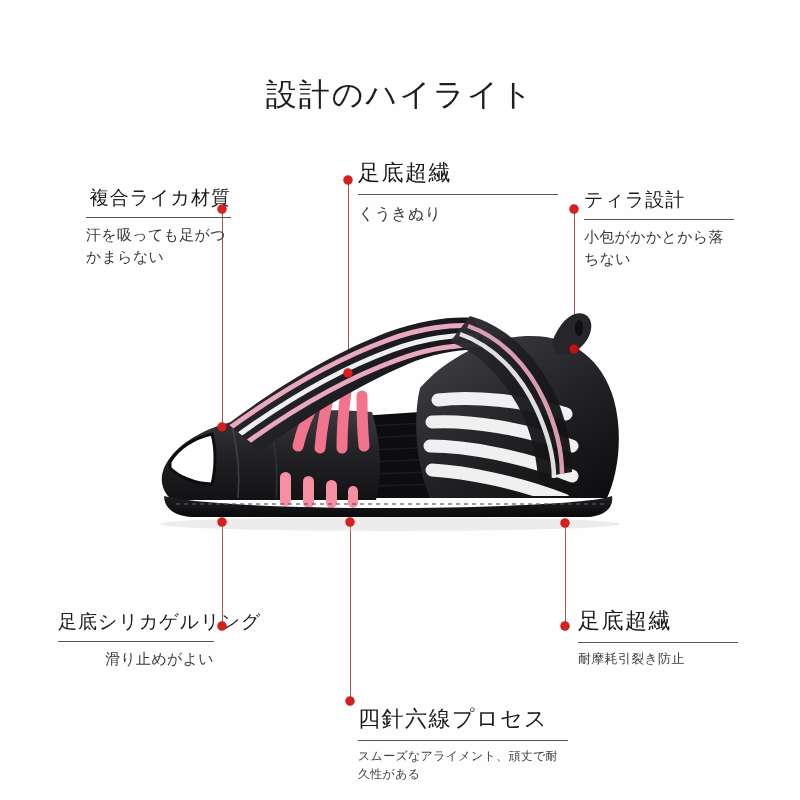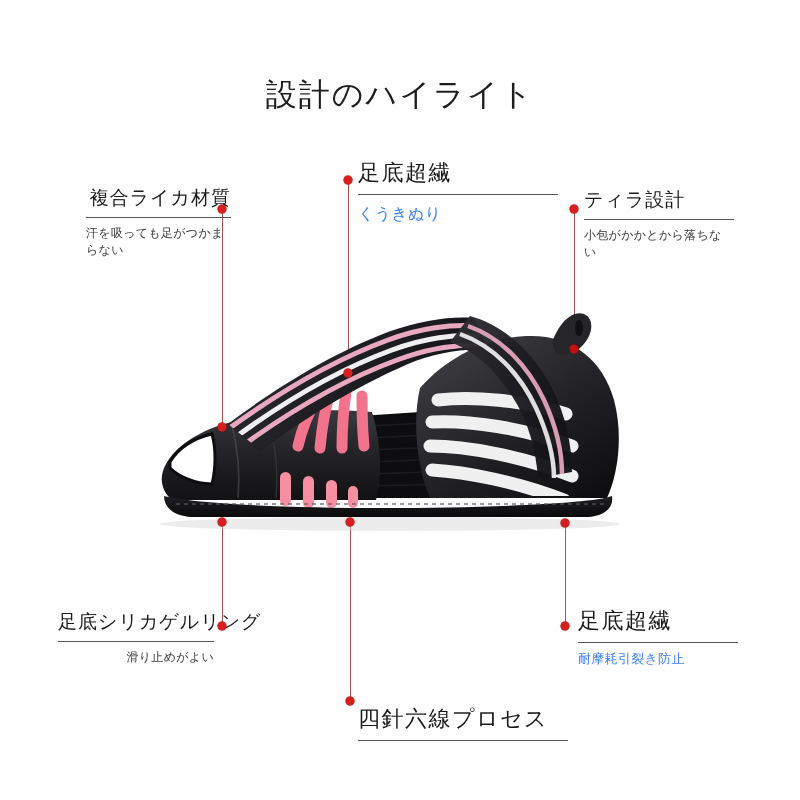--- a/index.html
+++ b/index.html
@@ -37,27 +37,27 @@
     letter-spacing: 1px;
     white-space: nowrap;
     line-height: 1.2;
   }
   .callout .c-rule {
     height: 1px;
     background: #555;
     margin: 8px 0 7px 0;
   }
   .callout .c-sub {
-    font-size: 12px;
+    font-size: 15px;
     color: #3a3a3a;
     line-height: 1.45;
     letter-spacing: 0.3px;
   }
   .callout.big .c-title { font-size: 22px; letter-spacing: 1.5px; }
-  .callout.big .c-sub   { font-size: 16px; color: #3b82f6; }
+  .callout.big .c-sub   { font-size: 16px; color: #404040; }
 
   .c-align-right { text-align: right; }
   .c-align-left  { text-align: left; }
 
   
   #callout-composite-lycra { left: 80px;  top: 186px; width: 145px; margin-left: 6px; }
   #callout-high-elastic    { left: 358px; top: 160px; width: 200px; }
   #callout-tila-design     { left: 584px; top: 188px; width: 150px; }
   #callout-silica-ring     { left: 58px;  top: 610px; width: 156px; text-align: right; }
   #callout-six-line        { left: 358px; top: 706px; width: 210px; }
@@ -230,20 +230,21 @@
 
   <div class="callout c-align-right" id="callout-silica-ring">
     <div class="c-title">足底シリカゲルリング</div>
     <div class="c-rule"></div>
     <div class="c-sub">滑り止めがよい</div>
   </div>
 
   <div class="callout big c-align-left" id="callout-six-line">
     <div class="c-title">四針六線プロセス</div>
     <div class="c-rule"></div>
+    <div class="c-sub" style="font-size:12px;">スムーズなアライメント、頑丈で耐久性がある</div>
   </div>
 
   <div class="callout big c-align-left" id="callout-ultra-fiber">
     <div class="c-title">足底超繊</div>
     <div class="c-rule"></div>
     <div class="c-sub" style="font-size:13px;">耐摩耗引裂き防止</div>
   </div>
 
   <div class="dot" style="left:222px; top:209px;"></div>
   <div class="dot" style="left:222px; top:427px;"></div>

